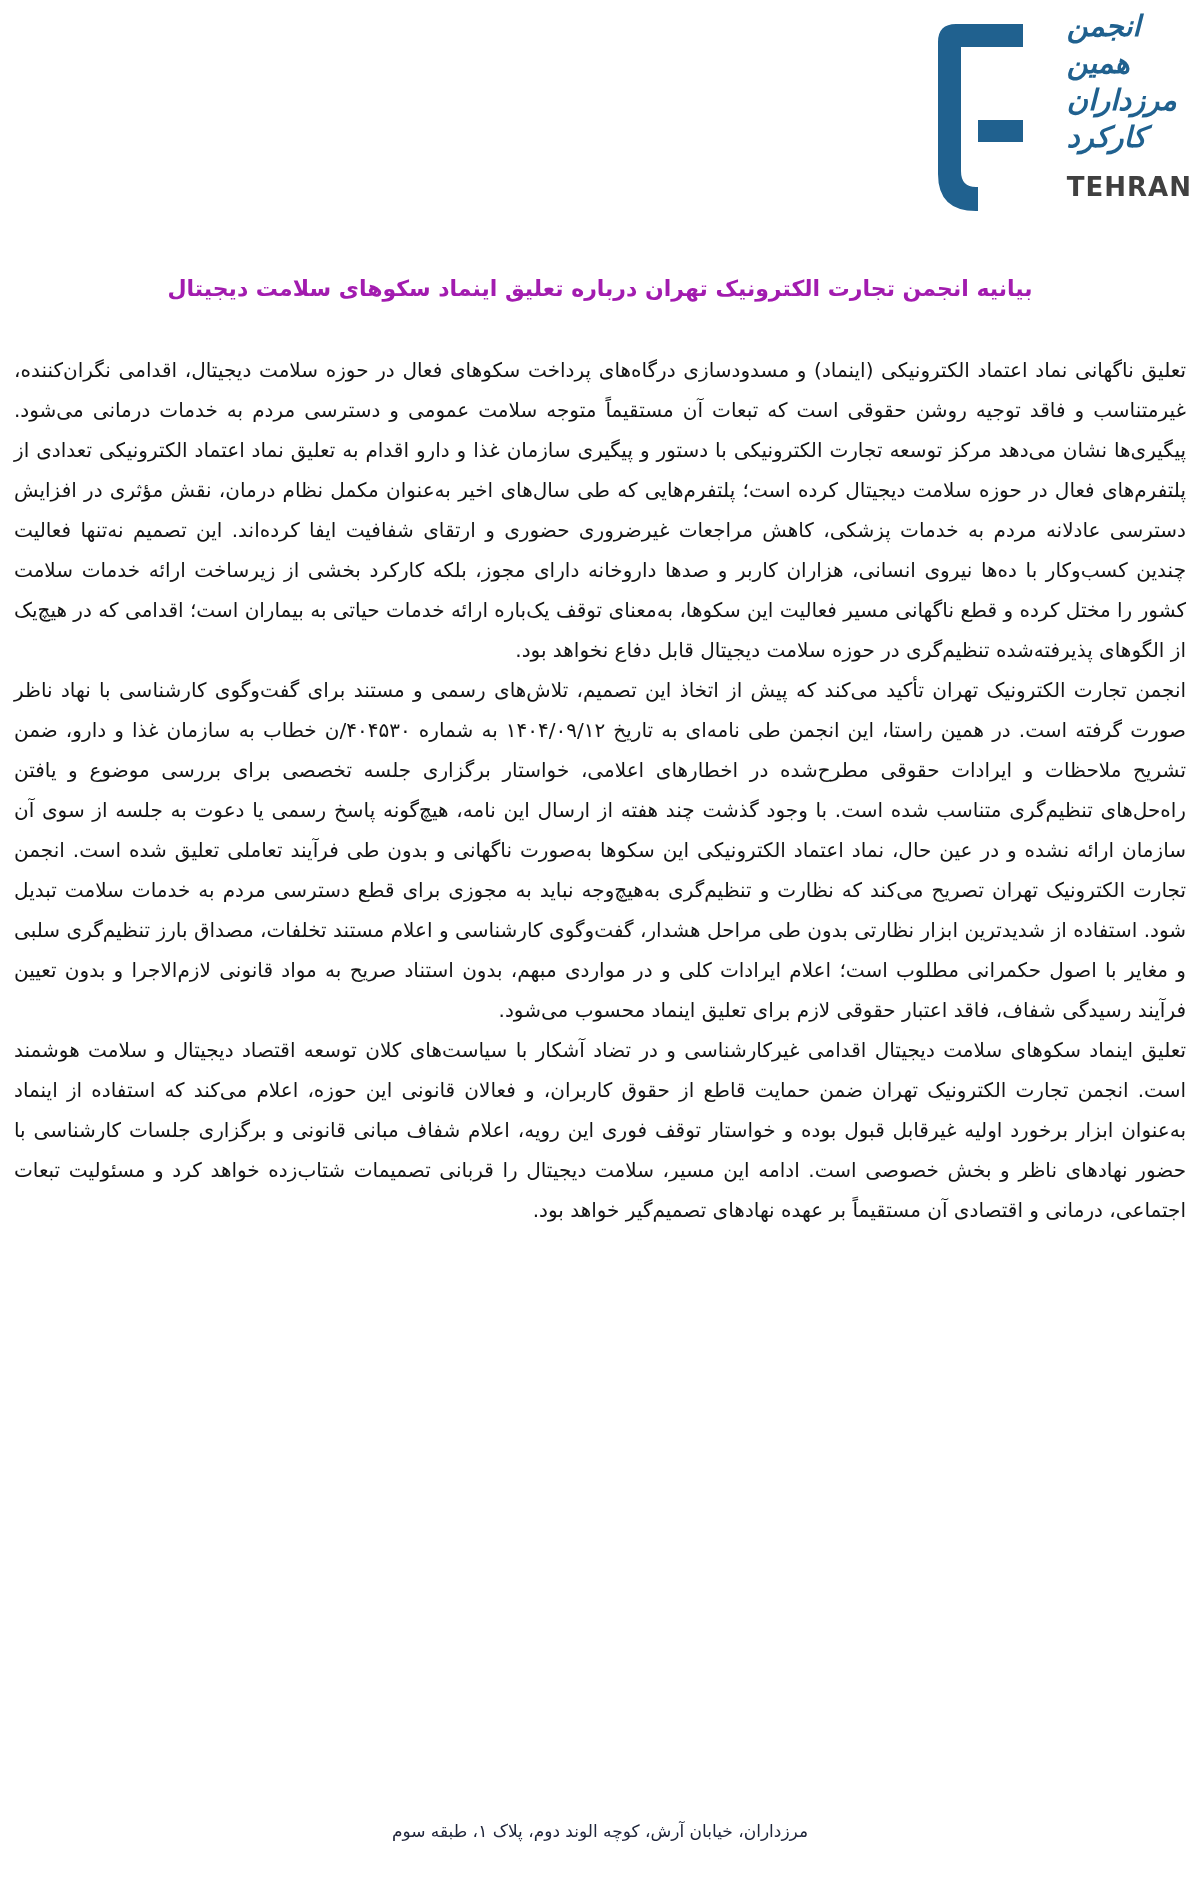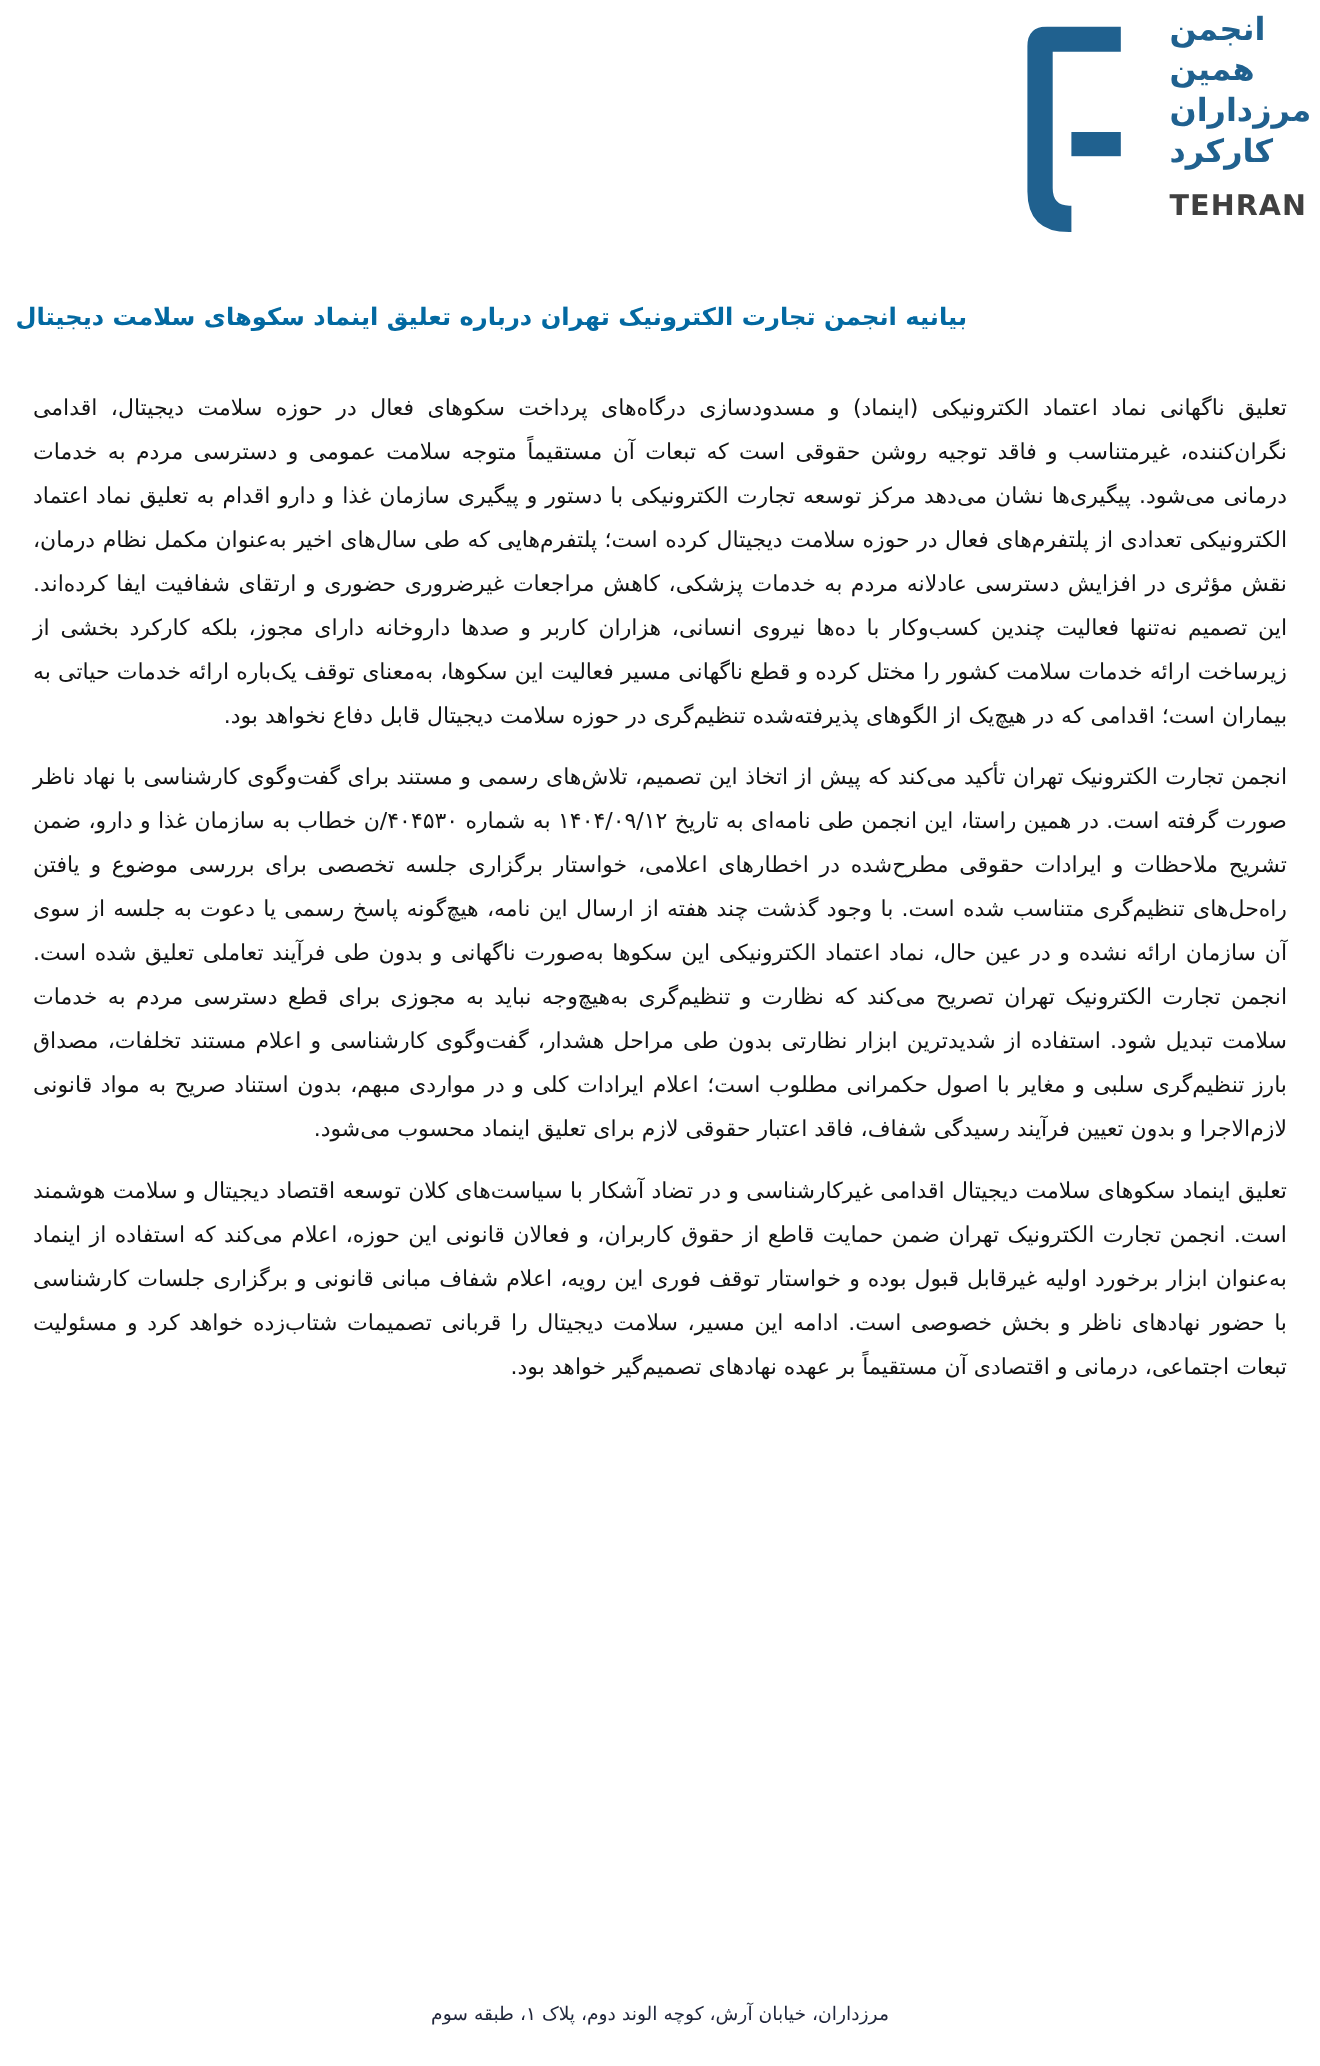--- a/index.html
+++ b/index.html
@@ -24,47 +24,48 @@
   .logo-glyph { margin-top: 16px; }
   .logo-text { display: flex; flex-direction: column; }
   .logo-fa-line {
     direction: rtl;
     text-align: left;
     color: #20618f;
     font-weight: bold;
     font-size: 29px;
     line-height: 37px;
     white-space: nowrap;
+    font-style: italic;
   }
   .logo-city {
     color: #404040;
     font-weight: bold;
     font-size: 26px;
     letter-spacing: 1px;
     margin-top: 16px;
   }
 
   
   .content { padding: 272px 14px 0 14px; }
   .doc-title {
     direction: rtl;
-    text-align: left;
+    text-align: center;
     font-weight: bold;
     font-size: 22px;
-    color: #0369a1;
+    color: #a21caf;
     margin: 0 0 44px 0;
     line-height: 34px;
   }
   .doc-para {
     direction: rtl;
     text-align: justify;
     font-size: 20px;
     line-height: 40px;
     color: #141414;
-    margin: 16px;
+    margin: 0;
   }
 
   
   .footer {
     position: absolute;
     bottom: 34px;
     left: 0;
     width: 100%;
     text-align: center;
   }

